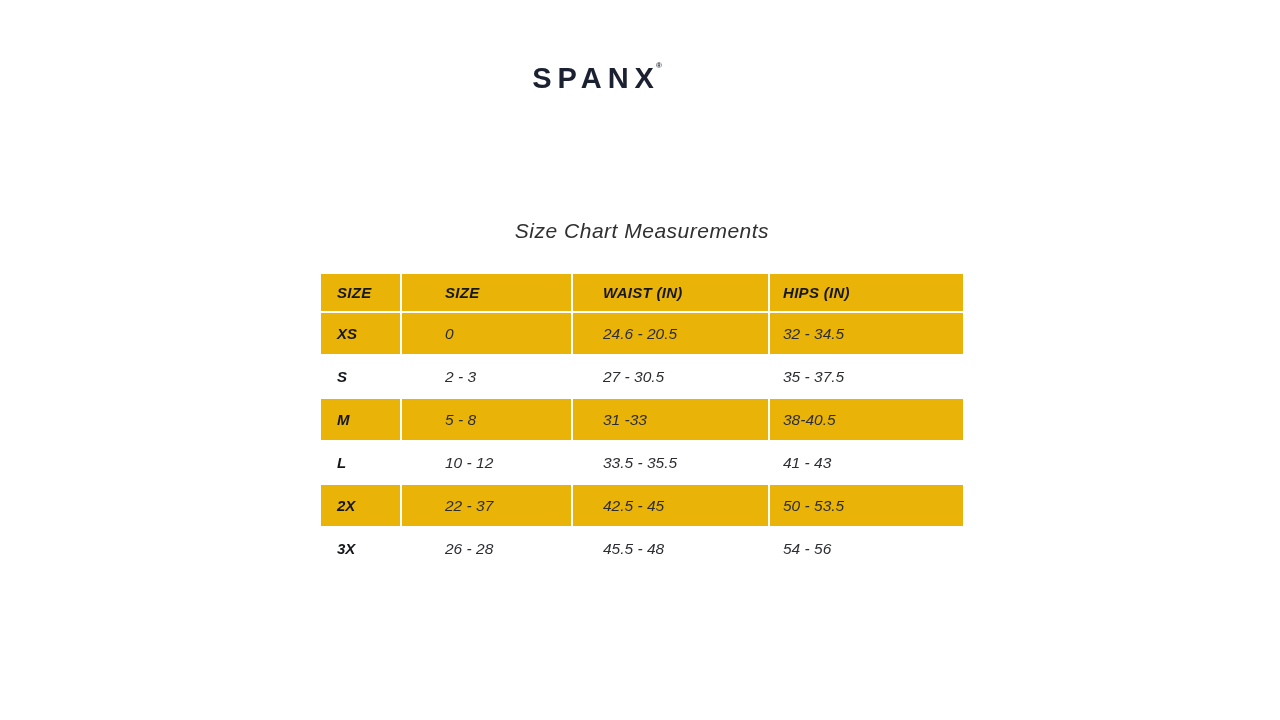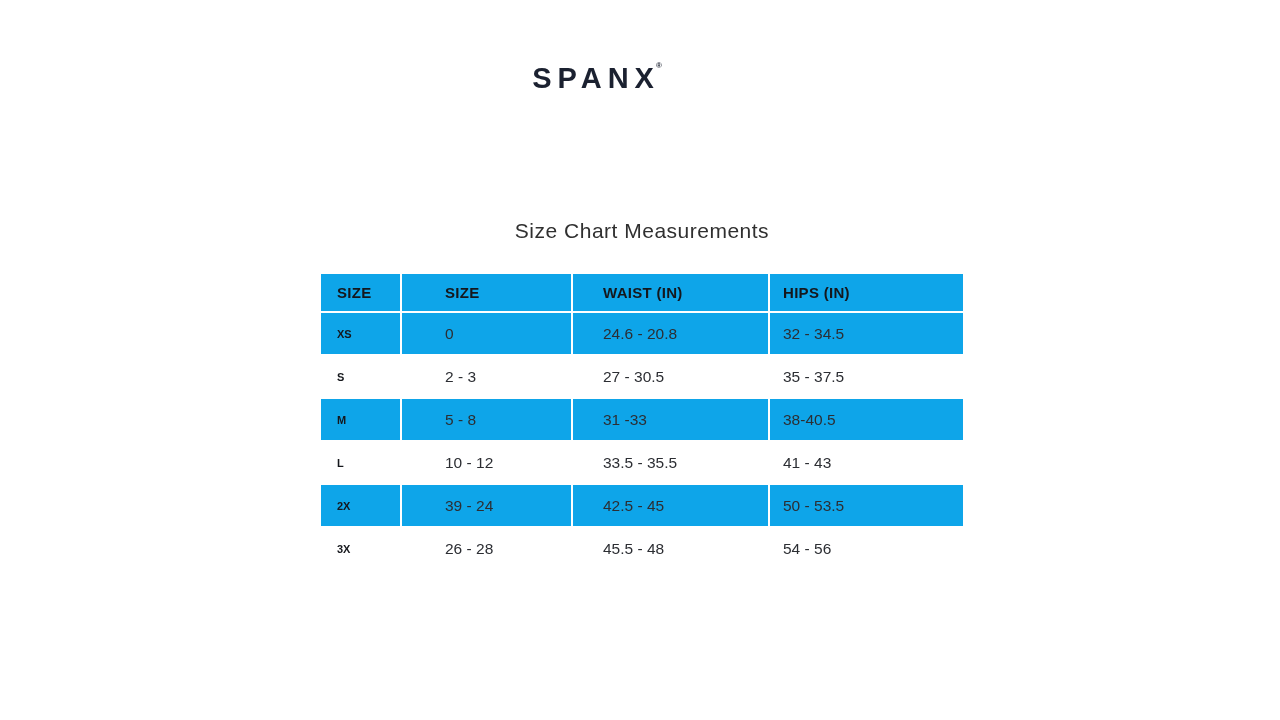--- a/index.html
+++ b/index.html
@@ -38,20 +38,21 @@
     vertical-align: top;
     position: relative;
     top: -2px;
     left: -4px;
   }
   
   .content {
     width: 642px;
     margin-left: 321px;
     margin-top: 125px;
+    font-style: italic;
   }
   .title {
     font-size: 21px;
     font-weight: 400;
     letter-spacing: 0.5px;
     line-height: 26px;
     color: #303030;
     text-align: center;
   }
   .subtitle {
@@ -95,27 +96,27 @@
   }
   .size-table td {
     height: 43px;
     font-size: 15.5px;
     font-weight: 400;
     color: #2c2e33;
   }
   .size-table td:first-child {
     font-weight: 700;
     color: #15171c;
-    font-size: 11px;
+    font-size: 15px;
   }
   .size-table th:nth-child(1), .size-table td:nth-child(1) { padding-left: 16px; }
   .size-table th:nth-child(2), .size-table td:nth-child(2) { padding-left: 43px; }
   .size-table th:nth-child(3), .size-table td:nth-child(3) { padding-left: 30px; }
   .size-table th:nth-child(4), .size-table td:nth-child(4) { padding-left: 13px; }
-  tr.shaded th, tr.shaded td { background: #0ea5e9; }
+  tr.shaded th, tr.shaded td { background: #eab308; }
 </style>
 </head>
 <body>
 
 <div class="page">
 
   <header class="logo-wrap">
     <div class="logo"><span>SPANX</span><sup>®</sup></div>
   </header>
 
@@ -135,21 +136,21 @@
           <th>SIZE</th>
           <th>SIZE</th>
           <th>WAIST (IN)</th>
           <th>HIPS (IN)</th>
         </tr>
       </thead>
       <tbody id="rows">
           <tr class="shaded">
             <td>XS</td>
             <td>0</td>
-            <td>24.6 - 20.8</td>
+            <td>24.6 - 20.5</td>
             <td>32 - 34.5</td>
           </tr>
           <tr>
             <td>S</td>
             <td>2 - 3</td>
             <td>27 - 30.5</td>
             <td>35 - 37.5</td>
           </tr>
           <tr class="shaded">
             <td>M</td>
@@ -158,21 +159,21 @@
             <td>38-40.5</td>
           </tr>
           <tr>
             <td>L</td>
             <td>10 - 12</td>
             <td>33.5 - 35.5</td>
             <td>41 - 43</td>
           </tr>
           <tr class="shaded">
             <td>2X</td>
-            <td>39 - 24</td>
+            <td>22 - 37</td>
             <td>42.5 - 45</td>
             <td>50 - 53.5</td>
           </tr>
           <tr>
             <td>3X</td>
             <td>26 - 28</td>
             <td>45.5 - 48</td>
             <td>54 - 56</td>
           </tr>
         </tbody>

